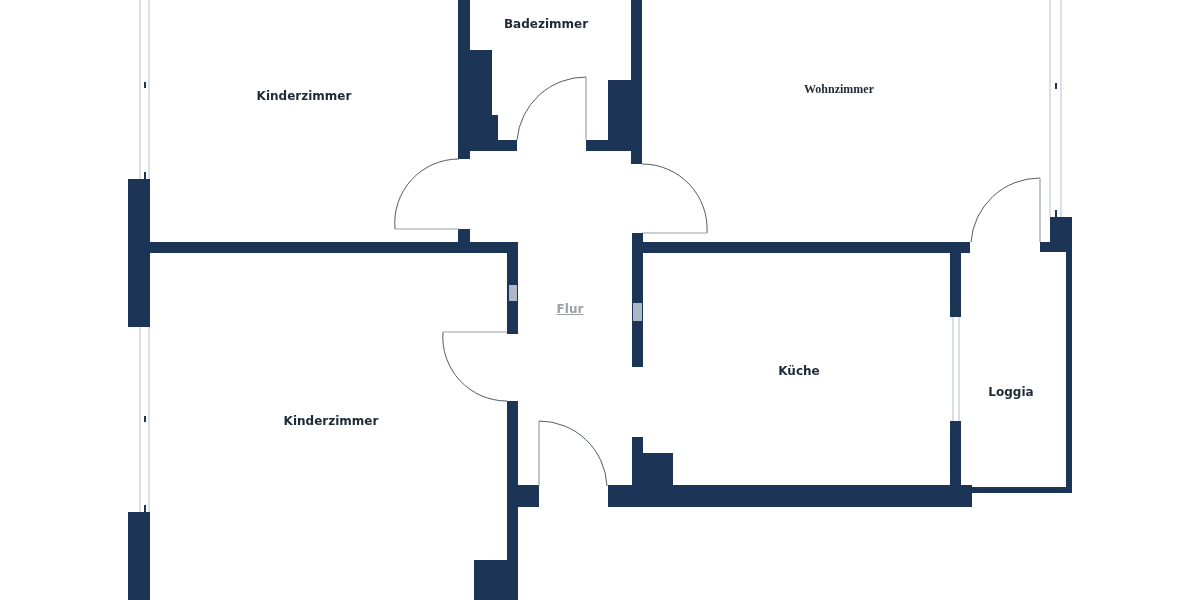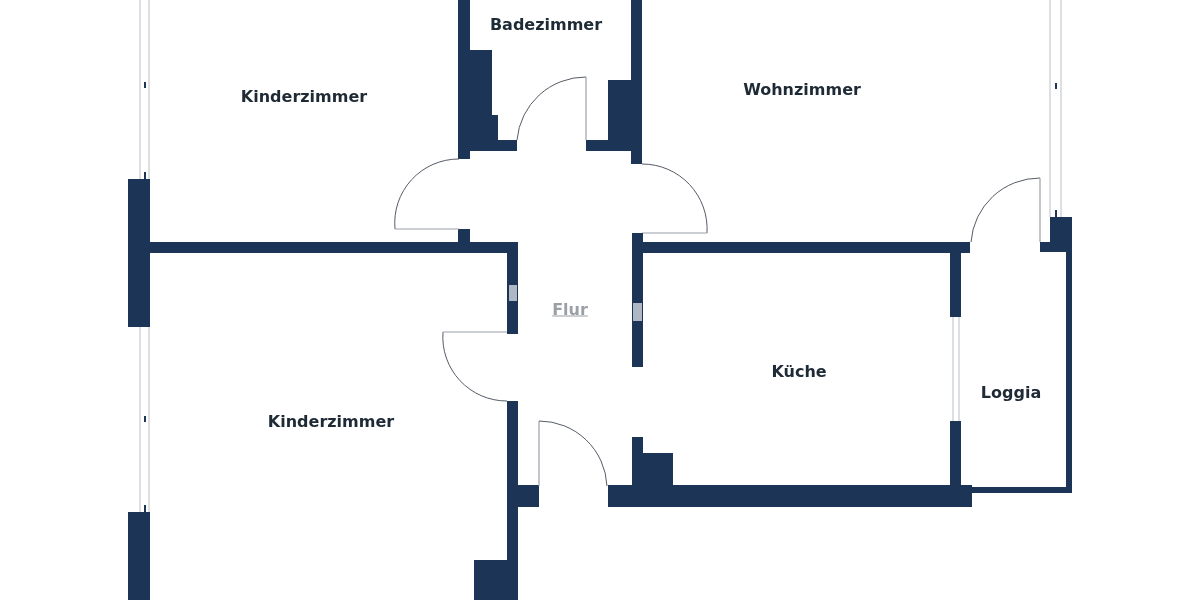--- a/index.html
+++ b/index.html
@@ -6,21 +6,21 @@
     body { width: 1200px; height: 600px; overflow: hidden; position: relative; }
     #plan { position: absolute; left: 0; top: 0; width: 1200px; height: 600px; }
     .wall { fill: #1c3557; }
     .win-line { stroke: #b9bec6; stroke-width: 1; fill: none; }
     .win-tick { fill: #1c3557; }
     .door-arc { stroke: #555c66; stroke-width: 1; fill: none; }
     .door-leaf { stroke: #9aa0a8; stroke-width: 1.2; fill: none; }
     .room-label {
       position: absolute;
       font-family: "DejaVu Sans", sans-serif;
-      font-size: 16px;
+      font-size: 12px;
       font-weight: 600;
       color: #1e2a36;
       transform: translate(-50%, -50%);
       white-space: nowrap;
     }
     .room-label.faint { color: #9aa0a6; font-weight: 600; text-decoration: underline; }
     .outlet { fill: #aeb7c4; }
   </style>
 </head>
 <body>
@@ -114,17 +114,17 @@
   <g>
     <line class="win-line" x1="1050" y1="0" x2="1050" y2="217"></line>
     <line class="win-line" x1="1061" y1="0" x2="1061" y2="217"></line>
     <rect class="win-tick" x="1055" y="83" width="2" height="6"></rect>
     <rect class="win-tick" x="1055" y="210" width="2" height="8"></rect>
   </g>
 </svg>
 
 <div class="room-label" style="left:304px; top:96px;">Kinderzimmer</div>
 <div class="room-label" style="left:546px; top:24px;">Badezimmer</div>
-<div class="room-label" style="left:802px; top:89px;">Wohnzimmer</div>
+<div class="room-label" style="left:839px; top:89px;font-family:Liberation Serif, serif;">Wohnzimmer</div>
 <div class="room-label faint" style="left:570px; top:309px;">Flur</div>
 <div class="room-label" style="left:799px; top:371px;">Küche</div>
 <div class="room-label" style="left:1011px; top:355px;margin-top:37px;">Loggia</div>
 <div class="room-label" style="left:331px; top:421px;">Kinderzimmer</div>
 
 </body></html>

